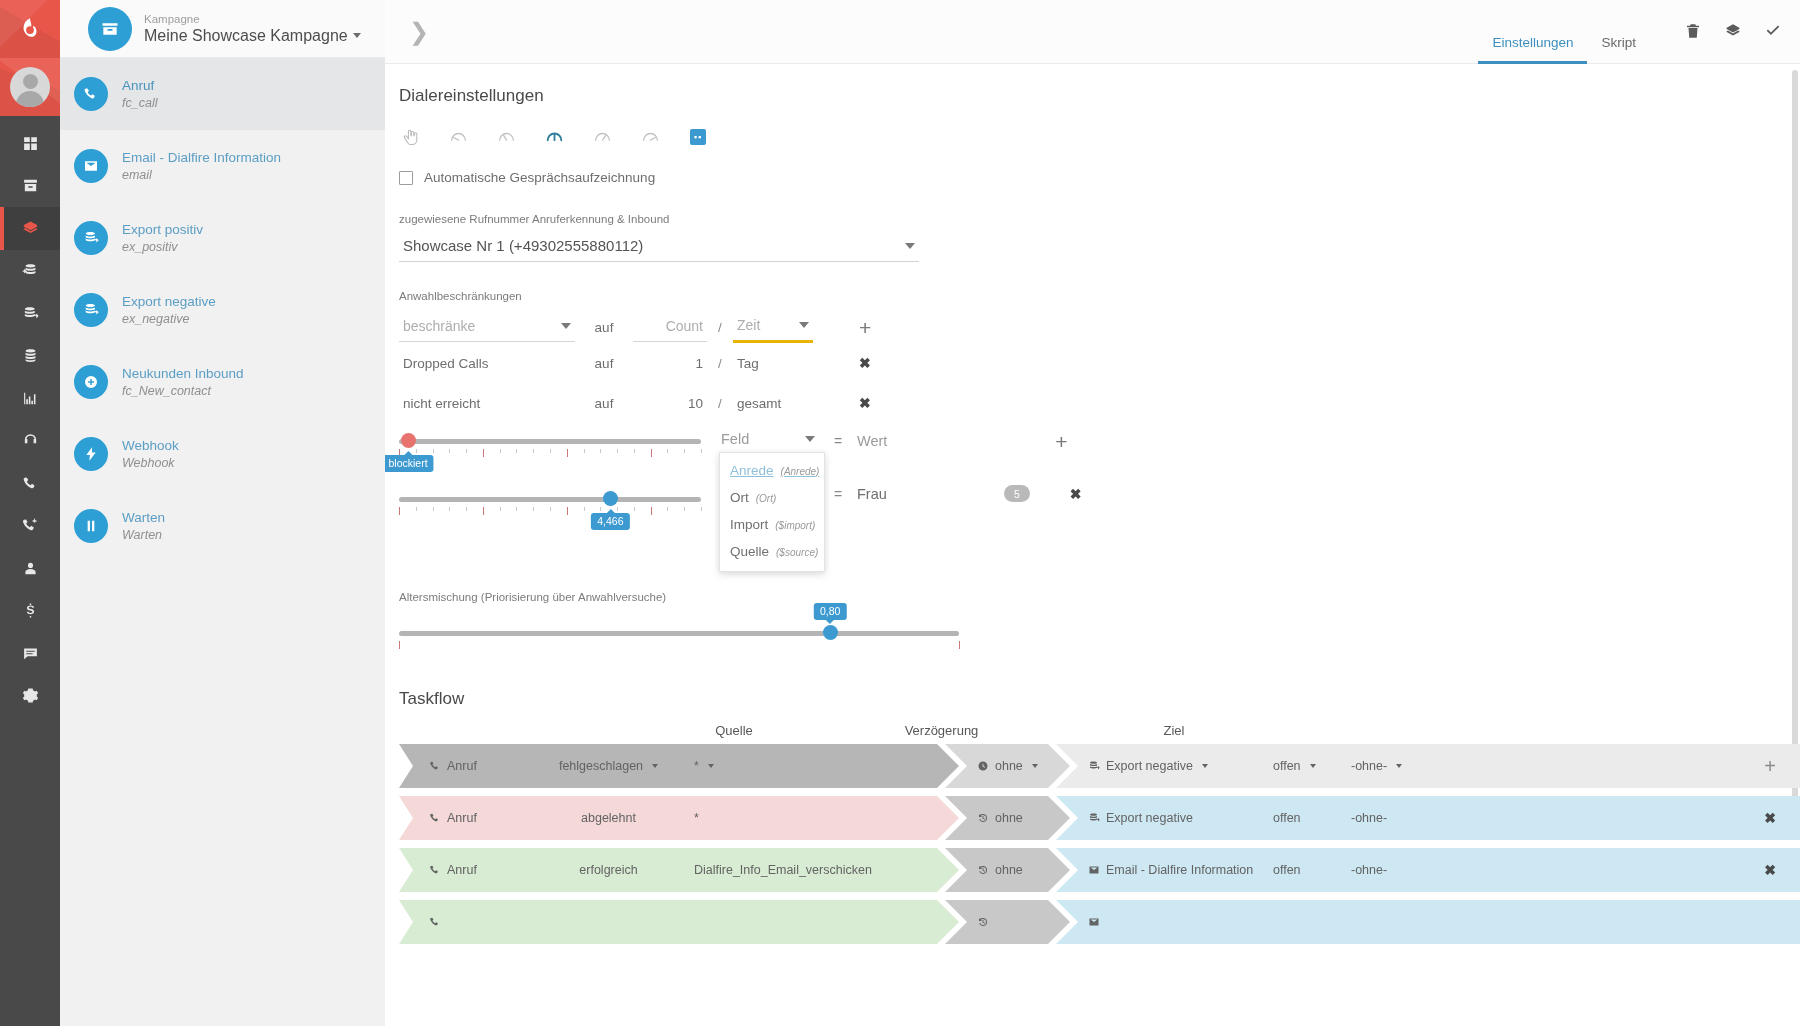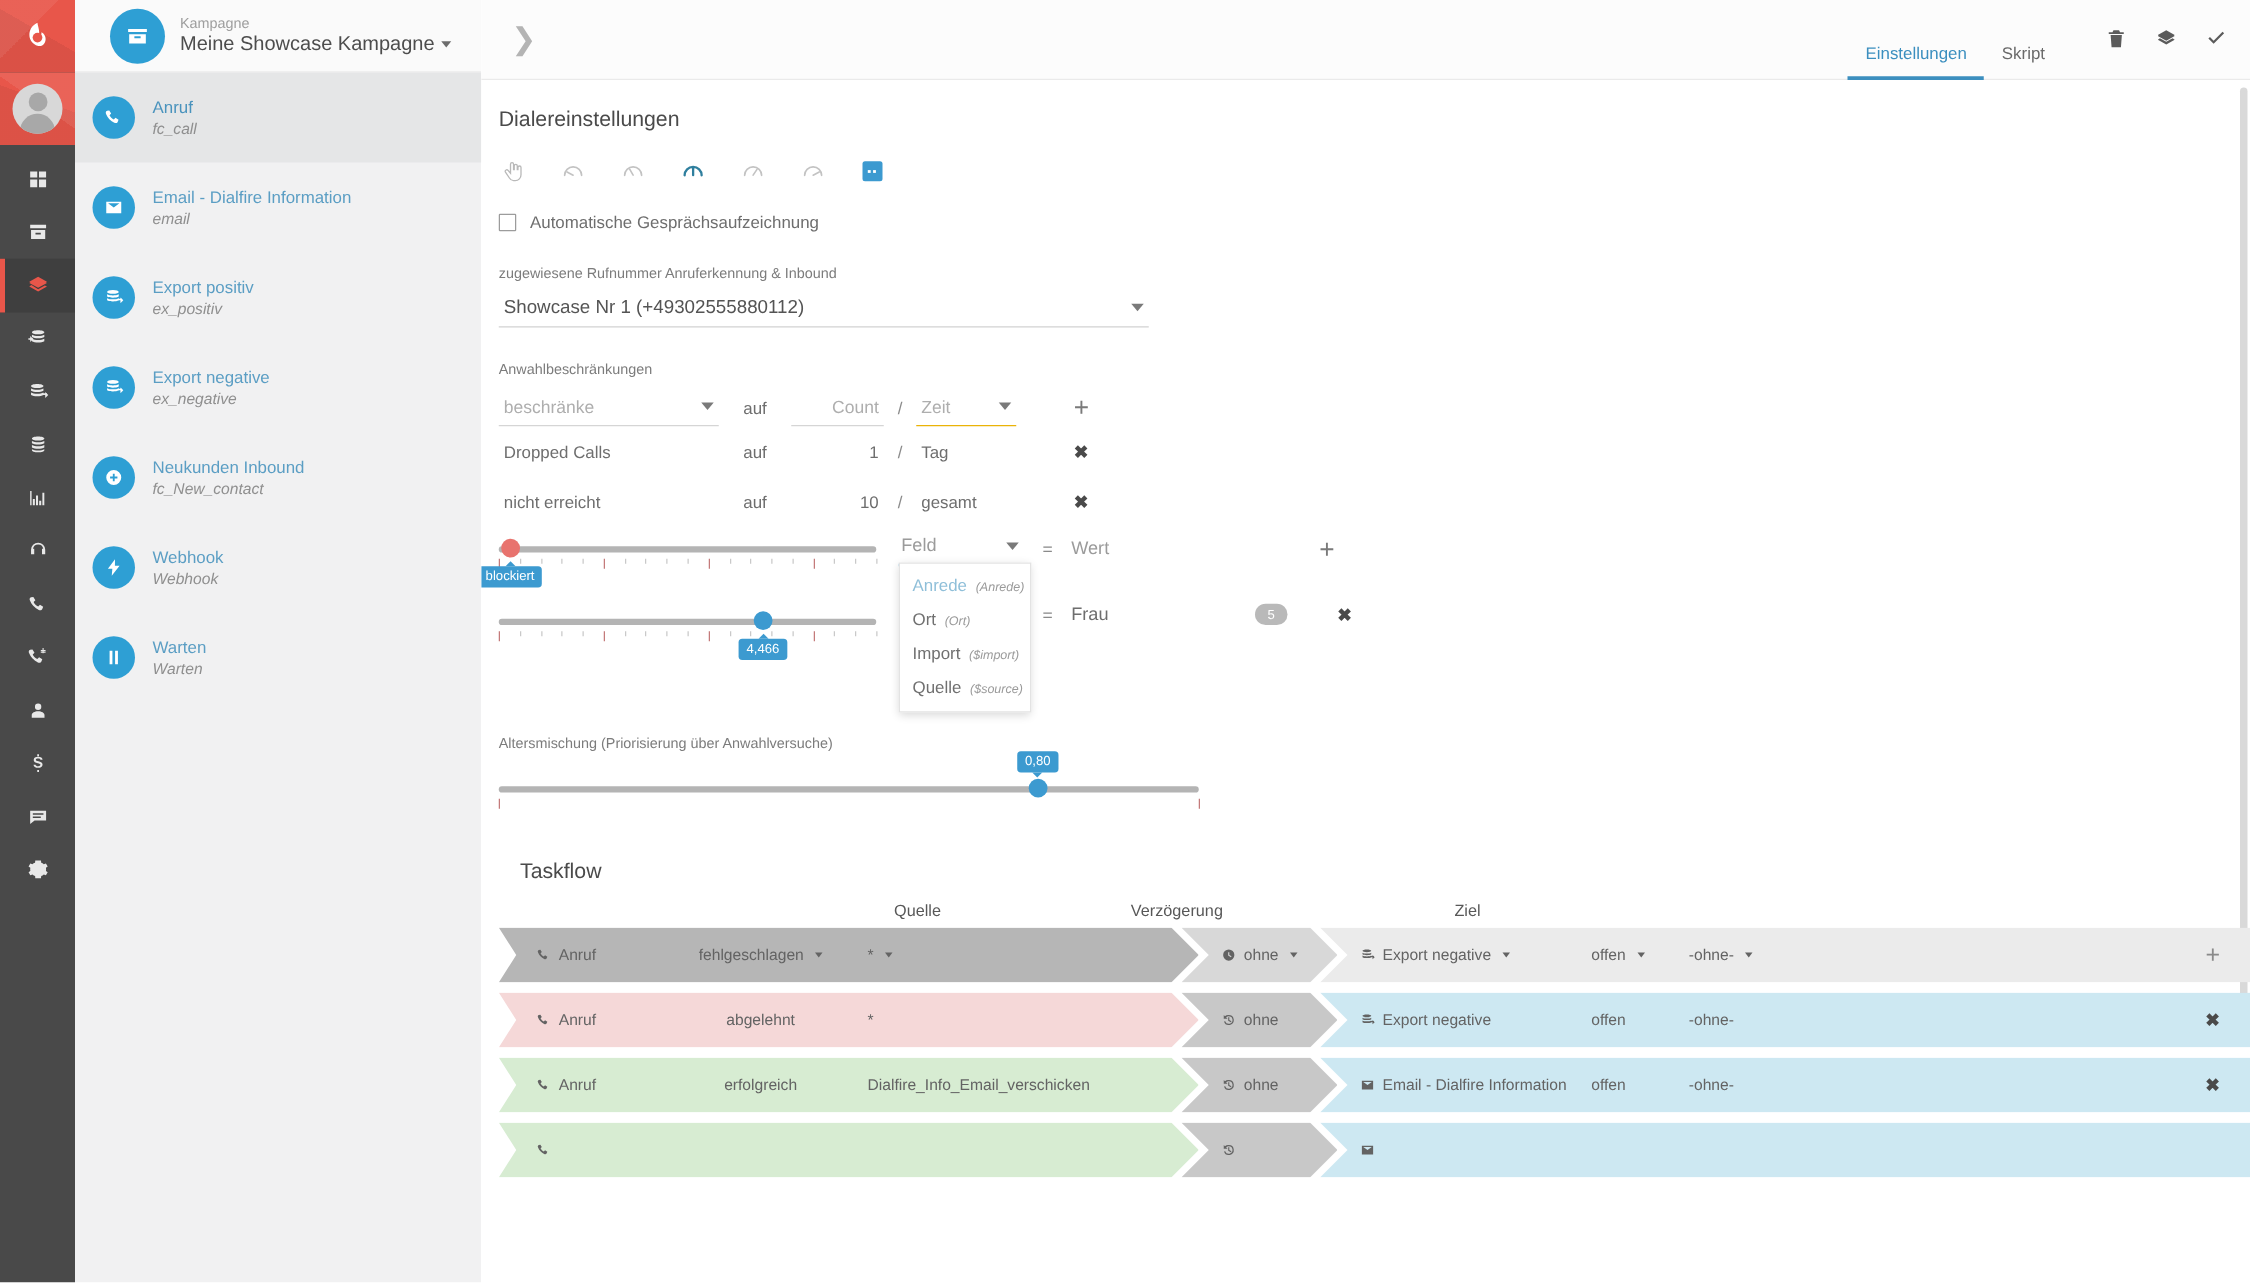--- a/index.html
+++ b/index.html
@@ -125,21 +125,21 @@
   .restr-grid{ margin-top:10px; }
   .restr-new{ display:flex; align-items:center; margin-top:6px; }
   .sel-sm{
     width:176px;border-bottom:1px solid #d5d5d5;display:flex;align-items:center;justify-content:space-between;
     padding:5px 4px 7px 4px; cursor:pointer;gap:21px;
   }
   .sel-sm .ph{ font-size:14px;color:#aeaeae; }
   .auf{ font-size:13.5px;color:#6e6e6e; width:58px; text-align:center; }
   .count-in{ width:74px;border-bottom:1px solid #d5d5d5;padding:5px 4px 7px 4px; font-size:14px;color:#aeaeae; text-align:right;}
   .slash{ width:26px;text-align:center;font-size:13.5px;color:#8a8a8a; }
-  .zeit{ width:80px;border-bottom:1px solid #eab308;display:flex;align-items:center;justify-content:space-between;padding:5px 4px 7px 4px;cursor:pointer;}
+  .zeit{ width:80px;border-bottom:3px solid #eab308;display:flex;align-items:center;justify-content:space-between;padding:5px 4px 7px 4px;cursor:pointer;}
   .zeit .ph{ font-size:14px;color:#aeaeae; }
   .plus{ font-size:21px;color:#7a7a7a;margin-left:46px;cursor:pointer;line-height:1;font-weight:300; }
 
   .restr-row{ display:flex; align-items:center; height:40px; }
   .restr-row .rname{ width:176px; font-size:13.5px;color:#6e6e6e; padding-left:4px; }
   .restr-row .rval{ width:74px; font-size:13.5px;color:#6e6e6e; text-align:right; padding-right:4px;}
   .restr-row .runit{ width:80px; font-size:13.5px;color:#6e6e6e; padding-left:4px; }
   .xmark{ font-size:14px;color:#4a4a4a;margin-left:46px;cursor:pointer;font-weight:bold; }
 
   
@@ -174,25 +174,25 @@
   .pill{
     width:26px;height:17px;border-radius:9px;background:#b9b9b9;color:#fff;font-size:10.5px;
     display:flex;align-items:center;justify-content:center;
   }
 
   .dropdown{
     position:absolute; width:106px; background:#fff; border:1px solid #e3e3e3;
     box-shadow:0 2px 7px rgba(0,0,0,.16); z-index:40; padding:4px 0 6px 0;
   }
   .dd-item{ display:flex; align-items:baseline; gap:7px; padding:6px 10px; font-size:13.5px;color:#707070; cursor:pointer; }
-  .dd-item.sel{ color:#8fbfd9; }
+  .dd-item.sel{ color:#8fbfd9;text-decoration:underline; }
   .dd-item .key{ font-size:10px; color:#9a9a9a; font-style:italic; }
 
   
-  .tf-title{ font-size:17px;color:#4a4a4a;margin-left:17px; }
+  .tf-title{ font-size:17px;color:#4a4a4a; }
   .tf-heads{ display:flex; margin-top:14px; font-size:13px;color:#585858; }
   .tf-rows{ margin-top:6px; }
   .tf-row{ display:flex; align-items:stretch; height:44px; margin-bottom:8px; position:relative; }
   .chev-seg{ position:relative; display:flex; align-items:center; }
   .chev-seg .body{ height:44px; display:flex; align-items:center; width:100%; }
   .seg-src{ width:560px; }
   .seg-dly{ width:125px; }
   .seg-tgt{ flex:1; }
   .lbl{ font-size:12.5px;color:#636363; display:flex; align-items:center; gap:6px; }
   .lbl svg{ width:13px;height:13px;fill:#636363; }

